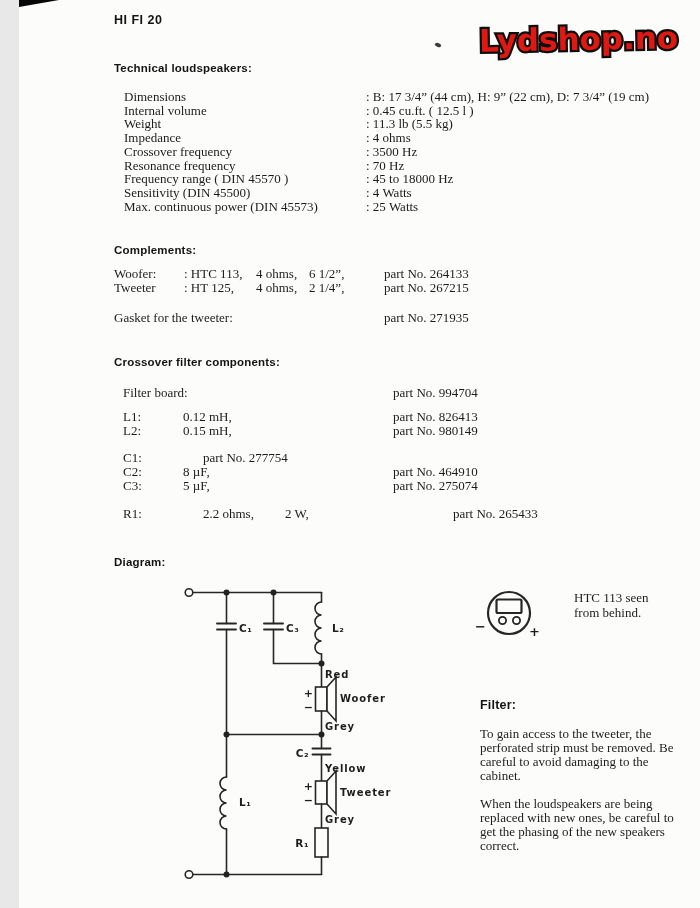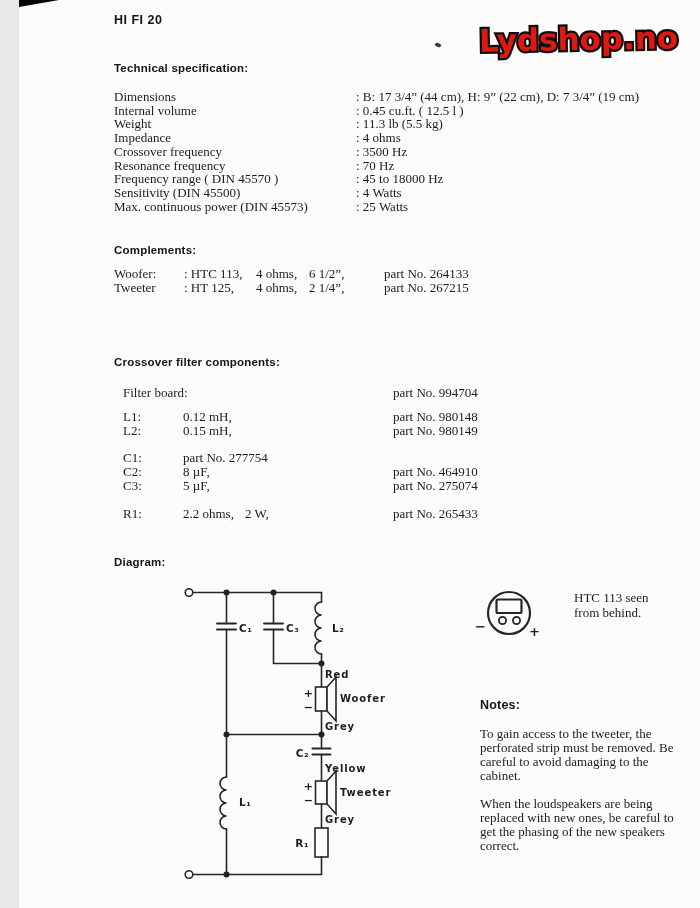--- a/index.html
+++ b/index.html
@@ -30,39 +30,39 @@
   .speck {
     left:416px; top:43px; width:6px; height:4px;
     background:#3a3a3a; border-radius:60% 20% 60% 20%;
     transform:rotate(35deg);
   }
   .corner-wedge {
     left:0; top:0; width:0; height:0;
     border-top:7px solid #070707; border-right:40px solid transparent;
   }
   
-  .spec-table { left:95px; top:90px; width:560px; }
+  .spec-table { left:105px; top:90px; width:560px; }
   .row { display:flex; font-size:13px; line-height:13.7px; white-space:nowrap; }
   .spec-label { width:242px; flex:none; }
   
   .comp-table { left:95px; top:267px; width:560px; }
   .comp-name { width:70px; flex:none; }
   .comp-model { width:72px; flex:none; }
   .comp-imp { width:53px; flex:none; }
   .comp-size { width:75px; flex:none; }
   .gasket-row { margin-top:16.5px; }
   .gasket-label { width:270px; flex:none; }
   
   .xo-table { left:104px; top:386px; width:560px; }
   .xo-label { width:60px; flex:none; }
   .xo-val { width:210px; flex:none; }
   .xo-val-split { width:62px; flex:none; }
   .xo-val2 { width:148px; flex:none; }
   .gap-sm { margin-top:10.3px;align-items:flex-end; }
-  .gap-md { margin-top:14px; }
+  .gap-md { margin-top:14px;gap:20px; }
   
   .h-tech { left:95px; top:62px; }
   .h-comp { left:95px; top:244px; }
   .h-xo   { left:95px; top:356px; }
   .h-diag { left:95px; top:556px; }
   .h-notes{ left:461px; top:698px; font-size:12.5px; }
   
   .htc-caption { left:555px; top:591px; font-size:13px; line-height:14.5px; }
   .notes-para { left:461px; width:202px; font-size:13px; line-height:14px; white-space:normal; }
   .p1 { top:727px; }
@@ -81,21 +81,21 @@
 </head>
 <body>
 
 <div class="page">
 
   <div class="abs corner-wedge"></div>
   <div class="abs doc-title">HI FI 20</div>
   <div class="abs logo">Lydshop.no</div>
   <div class="abs speck"></div>
 
-  <div class="abs heading h-tech">Technical specification:</div>
+  <div class="abs heading h-tech">Technical loudspeakers:</div>
   <div class="abs spec-table">
     <div class="row">
         <span class="spec-label">Dimensions</span>
         <span>: B: 17 3/4” (44 cm), H: 9” (22 cm), D: 7 3/4” (19 cm)</span>
       </div>
     <div class="row">
         <span class="spec-label">Internal volume</span>
         <span>: 0.45 cu.ft. ( 12.5 l )</span>
       </div>
     <div class="row">
@@ -137,32 +137,36 @@
       <span class="comp-size">6 1/2”,</span>
       <span>part No. 264133</span>
     </div>
     <div class="row">
       <span class="comp-name">Tweeter</span>
       <span class="comp-model">: HT 125,</span>
       <span class="comp-imp">4 ohms,</span>
       <span class="comp-size">2 1/4”,</span>
       <span>part No. 267215</span>
     </div>
+    <div class="row gasket-row">
+      <span class="gasket-label">Gasket for the tweeter:</span>
+      <span>part No. 271935</span>
+    </div>
   </div>
 
   <div class="abs heading h-xo">Crossover filter components:</div>
   <div class="abs xo-table">
     <div class="row">
       <span class="gasket-label">Filter board:</span>
       <span>part No. 994704</span>
     </div>
     <div class="row gap-sm">
       <span class="xo-label">L1:</span>
       <span class="xo-val">0.12 mH,</span>
-      <span>part No. 980148</span>
+      <span>part No. 826413</span>
     </div>
     <div class="row">
       <span class="xo-label">L2:</span>
       <span class="xo-val">0.15 mH,</span>
       <span>part No. 980149</span>
     </div>
     <div class="row gap-md">
       <span class="xo-label">C1:</span>
       <span>part No. 277754</span>
     </div>
@@ -265,17 +269,17 @@
     </g>
     <text class="pol2" x="467" y="631" text-anchor="end">−</text>
     <text class="pol2" x="510" y="636">+</text>
   </svg>
 
   <div class="abs htc-caption">
     <div>HTC 113 seen</div>
     <div>from behind.</div>
   </div>
 
-  <div class="abs heading h-notes">Notes:</div>
+  <div class="abs heading h-notes">Filter:</div>
   <div class="abs notes-para p2">When the loudspeakers are being replaced with new ones, be careful to get the phasing of the new speakers correct.</div>
   <div class="abs notes-para p1">To gain access to the tweeter, the perforated strip must be removed. Be careful to avoid damaging to the cabinet.</div>
 
 </div>
 
 </body></html>

